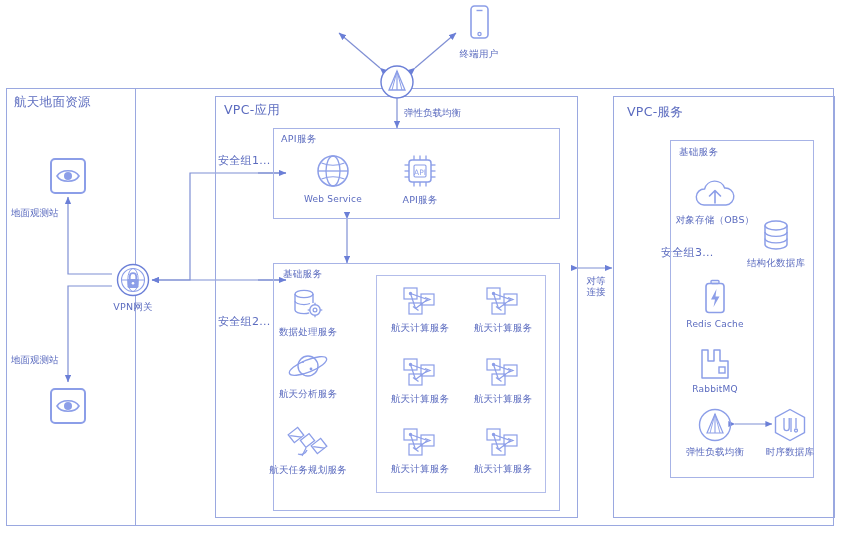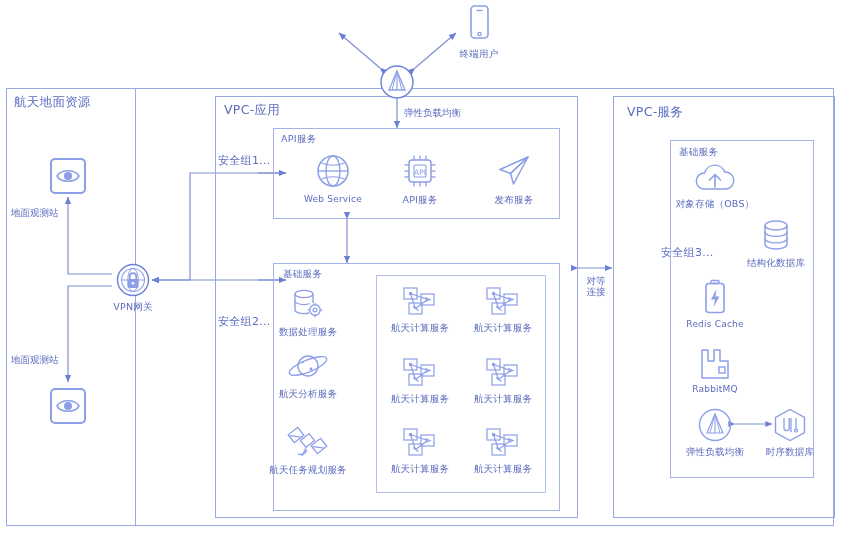--- a/index.html
+++ b/index.html
@@ -190,29 +190,20 @@
             <line x1="8" y1="25" x2="3.5" y2="25"></line>
           <line x1="30" y1="13" x2="34.5" y2="13"></line>
             <line x1="30" y1="19" x2="34.5" y2="19"></line>
             <line x1="30" y1="25" x2="34.5" y2="25"></line>
         </g>
       </svg>
     </span>
     <span class="cap" data-name="node-label">API服务</span>
   </div>
 
-  <div class="node" data-name="node-publish-service" style="left:514px;top:152px;">
-    <span class="ic" data-name="paper-plane-icon">
-      <svg width="38" height="38" viewBox="0 0 38 38">
-        <path d="M33 5 L5 17.5 L15.5 21.5 L33 5 Z" fill="none" stroke="#8c9ee8" stroke-width="1.5" stroke-linejoin="round"></path>
-        <path d="M33 5 L15.5 21.5 L18.5 32 L33 5 Z" fill="none" stroke="#8c9ee8" stroke-width="1.5" stroke-linejoin="round"></path>
-      </svg>
-    </span>
-    <span class="cap" data-name="node-label">发布服务</span>
-  </div>
 
   <div class="box inner" data-name="application-services-group" style="left:273px;top:263px;width:287px;height:248px;"></div>
   <span class="boxlabel sm" data-name="application-services-label" style="left:283px;top:268px;">基础服务</span>
 
   <div class="node" data-name="node-data-process-service" style="left:308px;top:288px;">
     <span class="ic" data-name="database-gear-icon">
       <svg width="36" height="34" viewBox="0 0 36 34">
         <ellipse cx="14" cy="6" rx="9" ry="3.6" fill="none" stroke="#8c9ee8" stroke-width="1.4"></ellipse>
         <path d="M5 6 v16 c0 2 4 3.6 9 3.6 c2 0 3.8-.3 5.2-.8" fill="none" stroke="#8c9ee8" stroke-width="1.4"></path>
         <path d="M23 6 v9" fill="none" stroke="#8c9ee8" stroke-width="1.4"></path>
@@ -376,21 +367,21 @@
   </div>
 
   <div class="edgelabel vert" data-name="peer-connection-label" style="left:596px;top:276px;">
     <div data-name="peer-connection-line1">对等</div>
     <div data-name="peer-connection-line2">连接</div>
   </div>
 
   <div class="box inner" data-name="base-services-group" style="left:670px;top:140px;width:144px;height:338px;"></div>
   <span class="boxlabel sm" data-name="base-services-label" style="left:679px;top:146px;">基础服务</span>
 
-  <div class="node" data-name="node-object-storage" style="left:715px;top:162px;">
+  <div class="node" data-name="node-object-storage" style="left:715px;top:178px;">
     <span class="ic" data-name="cloud-upload-icon">
       <svg width="44" height="32" viewBox="0 0 44 32">
         <path d="M11 27 a8 8 0 0 1 0.6 -16 a10.5 10.5 0 0 1 20 -1 a7.5 7.5 0 0 1 1.4 17 Z" fill="none" stroke="#8c9ee8" stroke-width="1.4"></path>
         <path d="M22 25 V13 M16.5 18 L22 12.5 L27.5 18" fill="none" stroke="#8c9ee8" stroke-width="1.6" stroke-linecap="round" stroke-linejoin="round"></path>
       </svg>
     </span>
     <span class="cap" data-name="node-label">对象存储（OBS）</span>
   </div>
 
   <div class="node" data-name="node-structured-database" style="left:715px;top:219px;margin-left:16px;">

